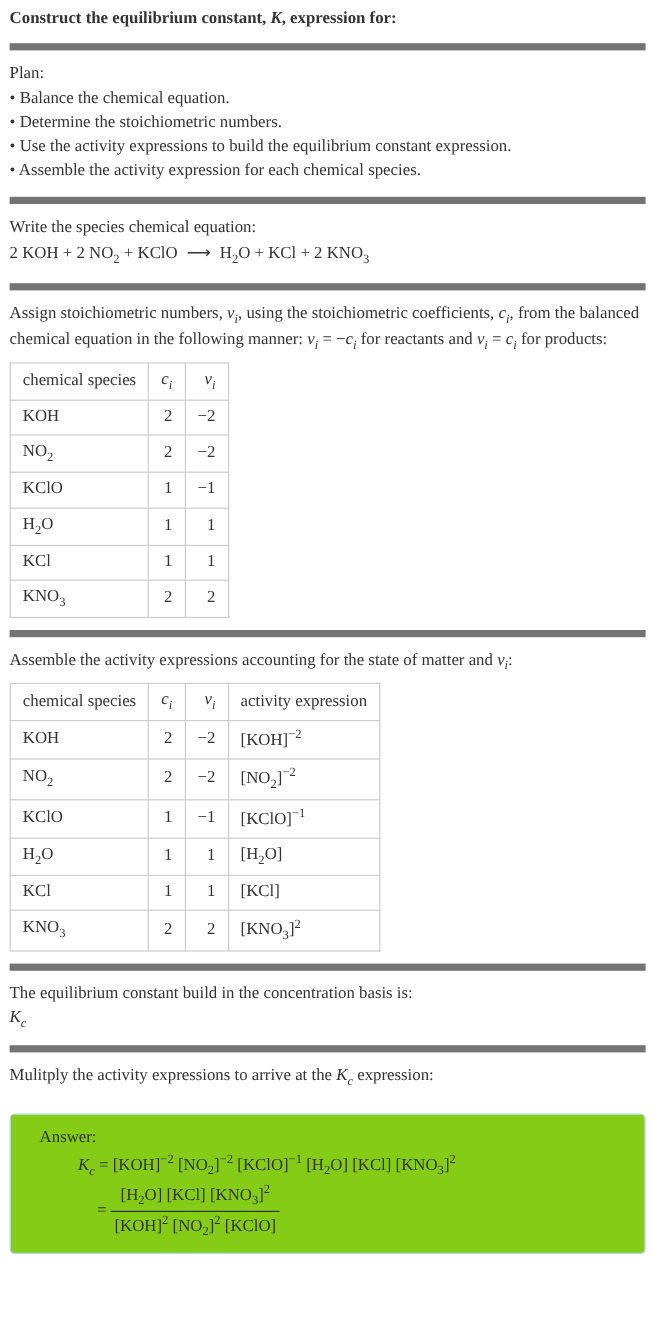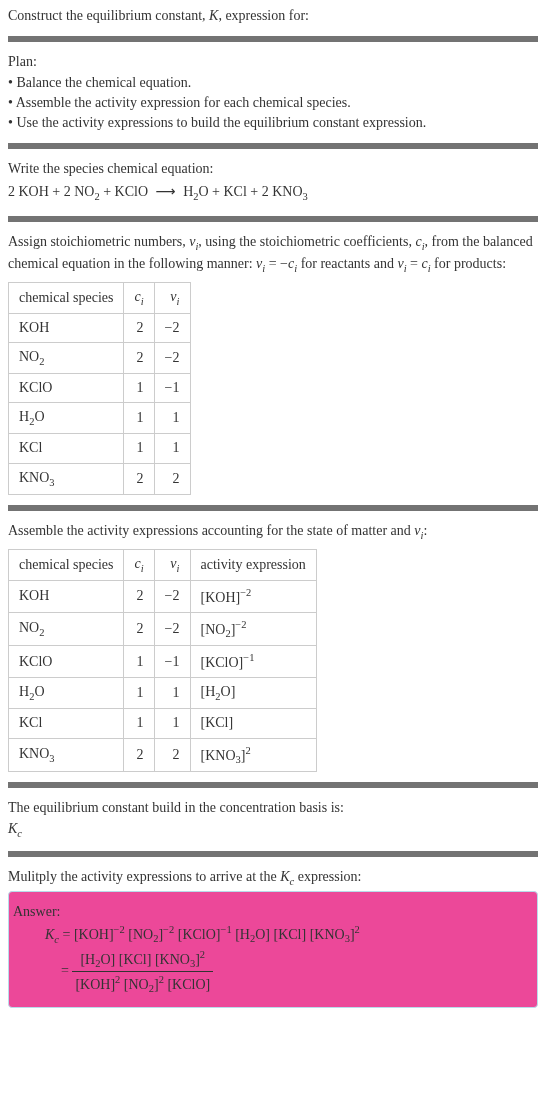--- a/index.html
+++ b/index.html
@@ -10,44 +10,44 @@
     color: #333;
     width: 546px;
     box-sizing: border-box;
     background: #fff;
     line-height: 1.45;
   }
   .section {
     border-top: 6px solid #737373;
     padding: 10px 0;
   }
-  .section.first { border-top: none; padding-top: 0; }
+  .section.first { border-top: none; padding-top: 0; font-weight: bold; }
   .eqline { margin: 2px 0; }
   sub { font-size: 0.75em; vertical-align: sub; }
   sup { font-size: 0.75em; vertical-align: super; }
   i { font-style: italic; }
   .tbl {
     border-collapse: collapse;
     margin-top: 6px;
     font-size: 14px;
     padding-left: 48px;
   }
   .tbl th, .tbl td {
     border: 1px solid #ccc;
     padding: 4px 10px;
     font-weight: normal;
     text-align: left;
   }
   .tbl .num { text-align: right; }
   .answer {
-    background: #ec4899;
+    background: #84cc16;
     border: 1px solid #b8dceb;
     border-radius: 4px;
-    padding: 10px 4px;
-    margin-top: 2px;
+    padding: 10px 24px;
+    margin-top: 19px;
   }
   .frac {
     display: inline-block;
     vertical-align: middle;
     text-align: center;
   }
   .frac .num, .frac .den { display: block; padding: 0 3px; }
   .frac .num { border-bottom: 1px solid #333; }
   .indent { margin-left: 32px; }
   .arrow { display:inline-block; padding: 0 4px;}
@@ -55,22 +55,23 @@
 </head>
 <body>
 
 <div class="section first">
   <div>Construct the equilibrium constant, <i>K</i>, expression for:</div>
 </div>
 
 <div class="section">
   <div>Plan:</div>
   <div>• Balance the chemical equation.</div>
+  <div>• Determine the stoichiometric numbers.</div>
+  <div>• Use the activity expressions to build the equilibrium constant expression.</div>
   <div>• Assemble the activity expression for each chemical species.</div>
-  <div>• Use the activity expressions to build the equilibrium constant expression.</div>
 </div>
 
 <div class="section">
   <div>Write the species chemical equation:</div>
   <div class="eqline">
     2 KOH + 2 NO<sub>2</sub> + KClO <span class="arrow">⟶</span> H<sub>2</sub>O + KCl + 2 KNO<sub>3</sub>
   </div>
 </div>
 
 <div class="section">

